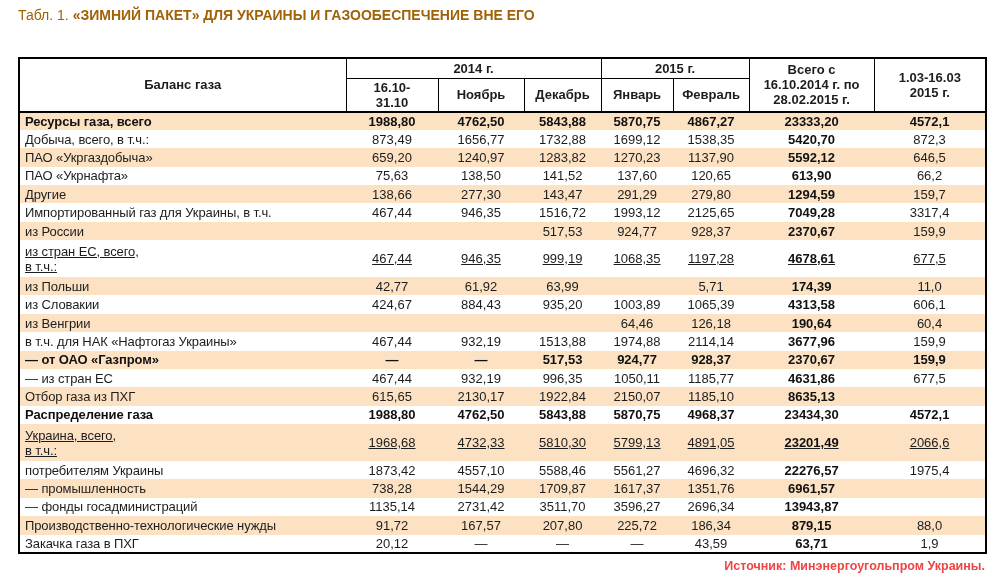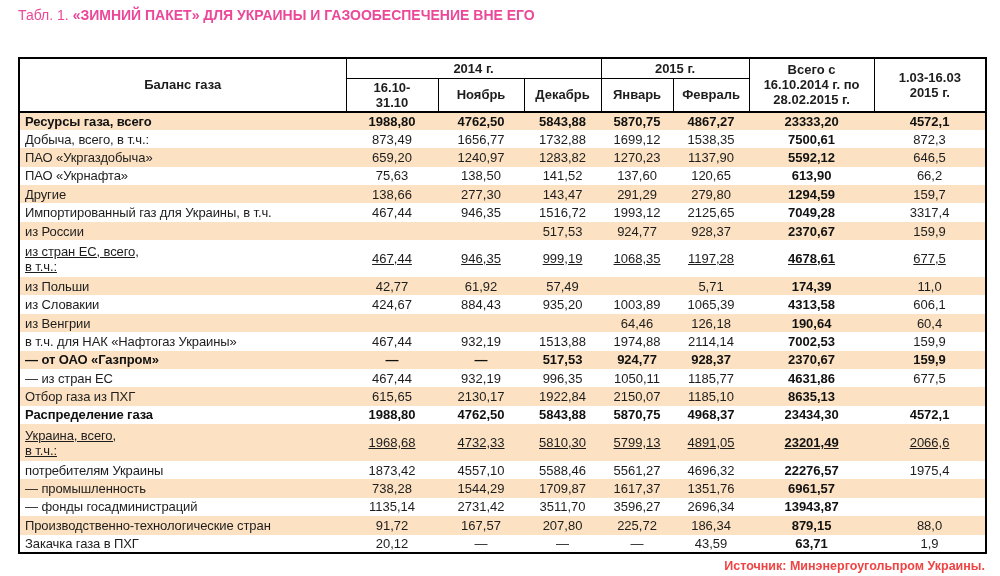--- a/index.html
+++ b/index.html
@@ -1,21 +1,21 @@
 <!DOCTYPE html>
 <html><head>
 <meta charset="utf-8">
 <style>
   html,body { margin:0; padding:0; background:#ffffff; }
   .page {
     position:relative; width:1000px; height:576px; background:#fff;
     font-family:"Liberation Sans","DejaVu Sans",sans-serif; color:#1d1d1d;
     overflow:hidden;
   }
-  .title-block { position:absolute; left:18px; top:5px; font-size:14px; line-height:20px; color:#ec4899; }
+  .title-block { position:absolute; left:18px; top:5px; font-size:14px; line-height:20px; color:#a16207; }
   .title-prefix { font-weight:normal; }
   .title-main { font-weight:bold; }
   .title-sub { font-weight:bold; }
 
   table.gas {
     position:absolute; left:18px; top:57px; width:967px;
     border-collapse:collapse; table-layout:fixed;
     border:2px solid #000;
   }
   thead th {
@@ -88,21 +88,21 @@
           <td class="val total">23333,20</td>
           <td class="val">4572,1</td>
         </tr>
         <tr class="">
           <td class="lbl">Добыча, всего, в т.ч.:</td>
           <td class="val">873,49</td>
           <td class="val">1656,77</td>
           <td class="val">1732,88</td>
           <td class="val">1699,12</td>
           <td class="val">1538,35</td>
-          <td class="val total">7500,61</td>
+          <td class="val total">5420,70</td>
           <td class="val">872,3</td>
         </tr>
         <tr class="peach">
           <td class="lbl">ПАО «Укргаздобыча»</td>
           <td class="val">659,20</td>
           <td class="val">1240,97</td>
           <td class="val">1283,82</td>
           <td class="val">1270,23</td>
           <td class="val">1137,90</td>
           <td class="val total">5592,12</td>
@@ -156,21 +156,21 @@
           <td class="val">999,19</td>
           <td class="val">1068,35</td>
           <td class="val">1197,28</td>
           <td class="val total">4678,61</td>
           <td class="val">677,5</td>
         </tr>
         <tr class="peach">
           <td class="lbl">из Польши</td>
           <td class="val">42,77</td>
           <td class="val">61,92</td>
-          <td class="val">57,49</td>
+          <td class="val">63,99</td>
           <td class="val"></td>
           <td class="val">5,71</td>
           <td class="val total">174,39</td>
           <td class="val">11,0</td>
         </tr>
         <tr class="">
           <td class="lbl">из Словакии</td>
           <td class="val">424,67</td>
           <td class="val">884,43</td>
           <td class="val">935,20</td>
@@ -189,21 +189,21 @@
           <td class="val total">190,64</td>
           <td class="val">60,4</td>
         </tr>
         <tr class="">
           <td class="lbl">в т.ч. для НАК «Нафтогаз Украины»</td>
           <td class="val">467,44</td>
           <td class="val">932,19</td>
           <td class="val">1513,88</td>
           <td class="val">1974,88</td>
           <td class="val">2114,14</td>
-          <td class="val total">7002,53</td>
+          <td class="val total">3677,96</td>
           <td class="val">159,9</td>
         </tr>
         <tr class="peach boldrow">
           <td class="lbl">— от ОАО «Газпром»</td>
           <td class="val">—</td>
           <td class="val">—</td>
           <td class="val">517,53</td>
           <td class="val">924,77</td>
           <td class="val">928,37</td>
           <td class="val total">2370,67</td>
@@ -274,21 +274,21 @@
           <td class="lbl">— фонды госадминистраций</td>
           <td class="val">1135,14</td>
           <td class="val">2731,42</td>
           <td class="val">3511,70</td>
           <td class="val">3596,27</td>
           <td class="val">2696,34</td>
           <td class="val total">13943,87</td>
           <td class="val"></td>
         </tr>
         <tr class="peach">
-          <td class="lbl">Производственно-технологические стран</td>
+          <td class="lbl">Производственно-технологические нужды</td>
           <td class="val">91,72</td>
           <td class="val">167,57</td>
           <td class="val">207,80</td>
           <td class="val">225,72</td>
           <td class="val">186,34</td>
           <td class="val total">879,15</td>
           <td class="val">88,0</td>
         </tr>
         <tr class="">
           <td class="lbl">Закачка газа в ПХГ</td>

